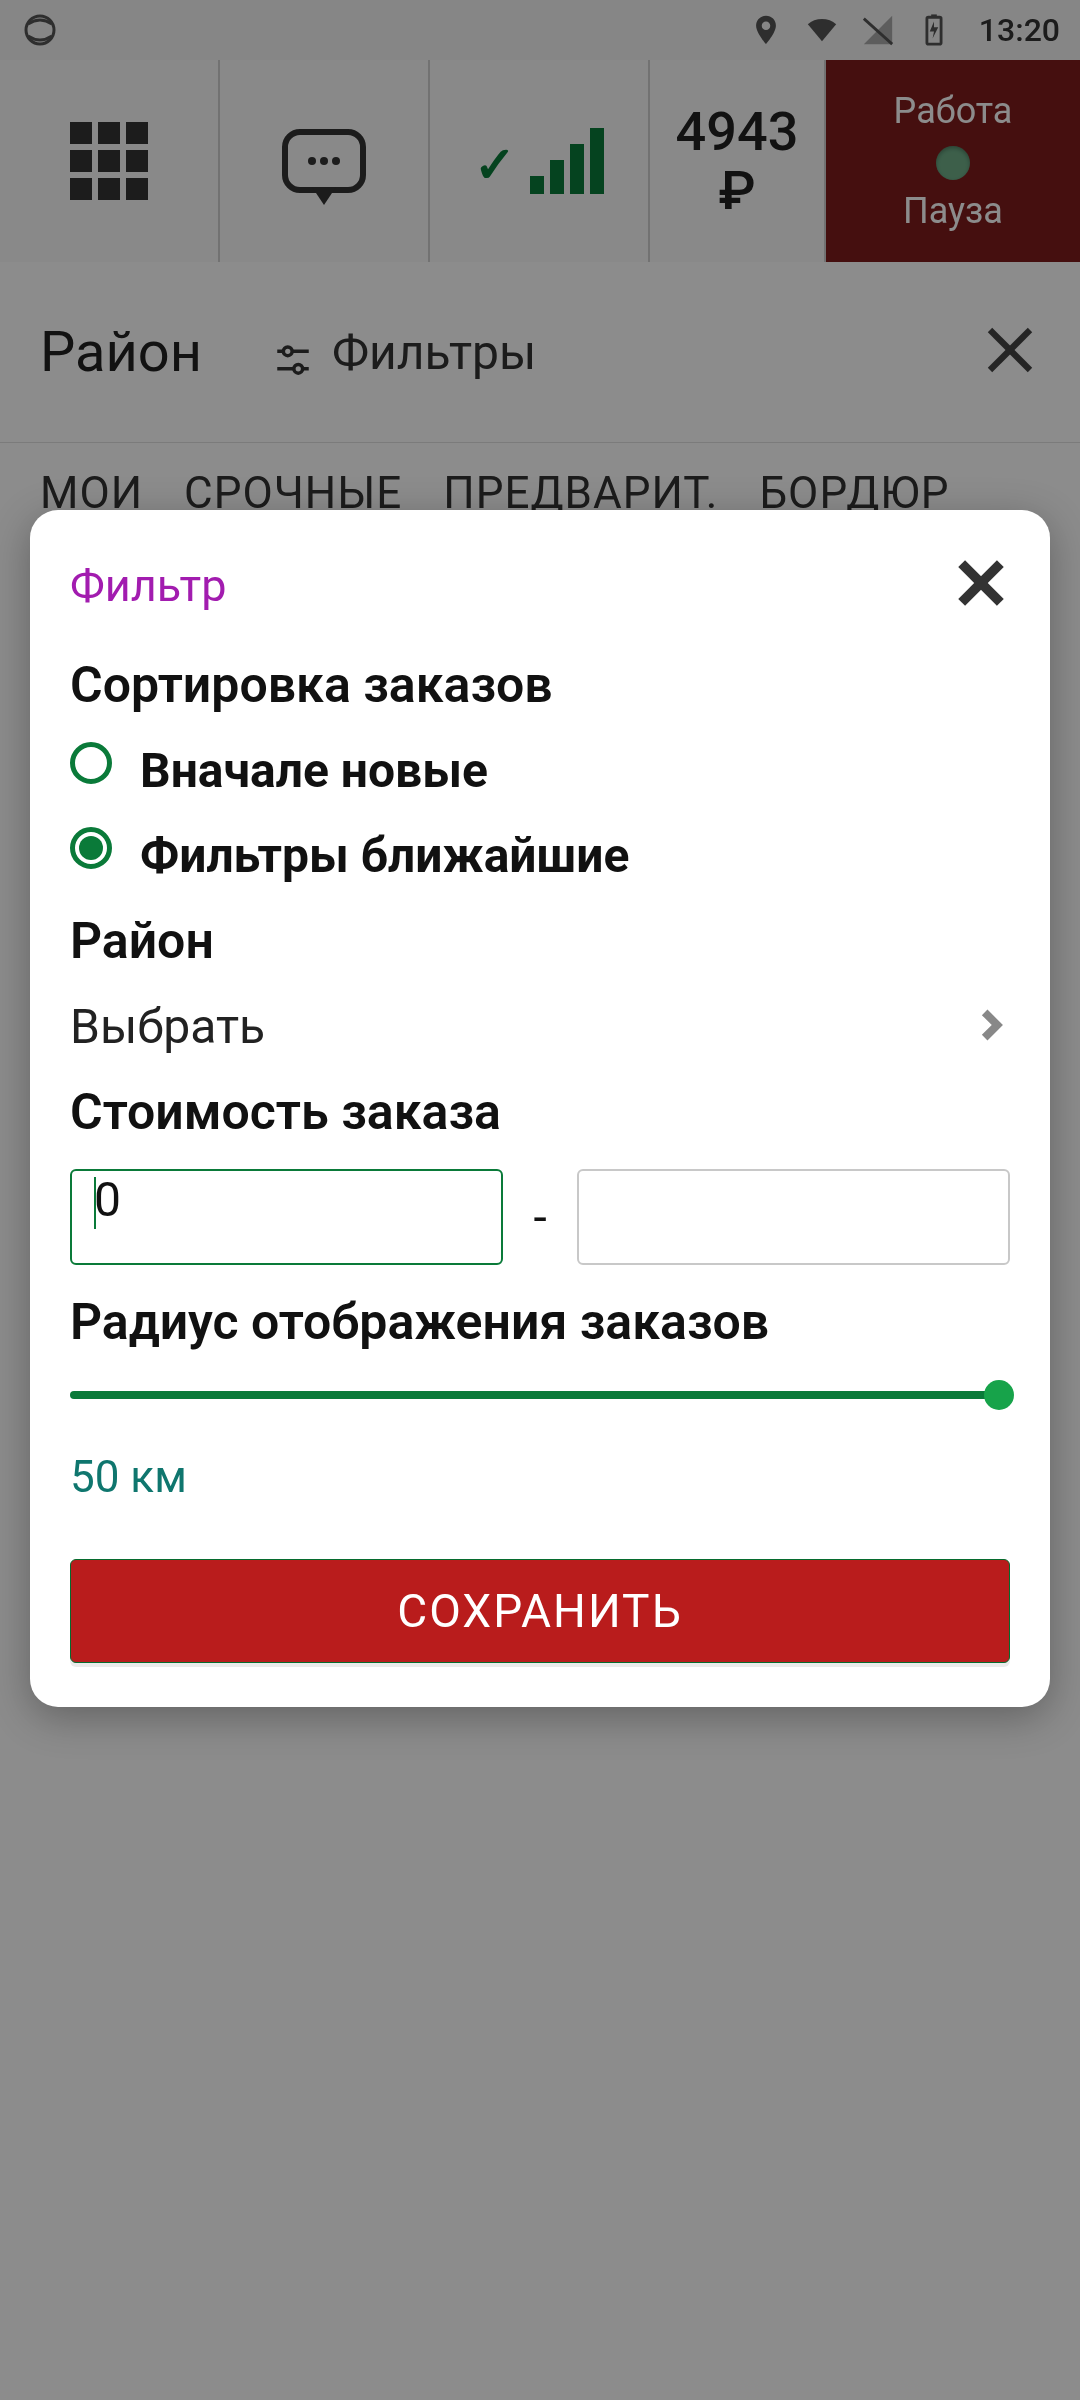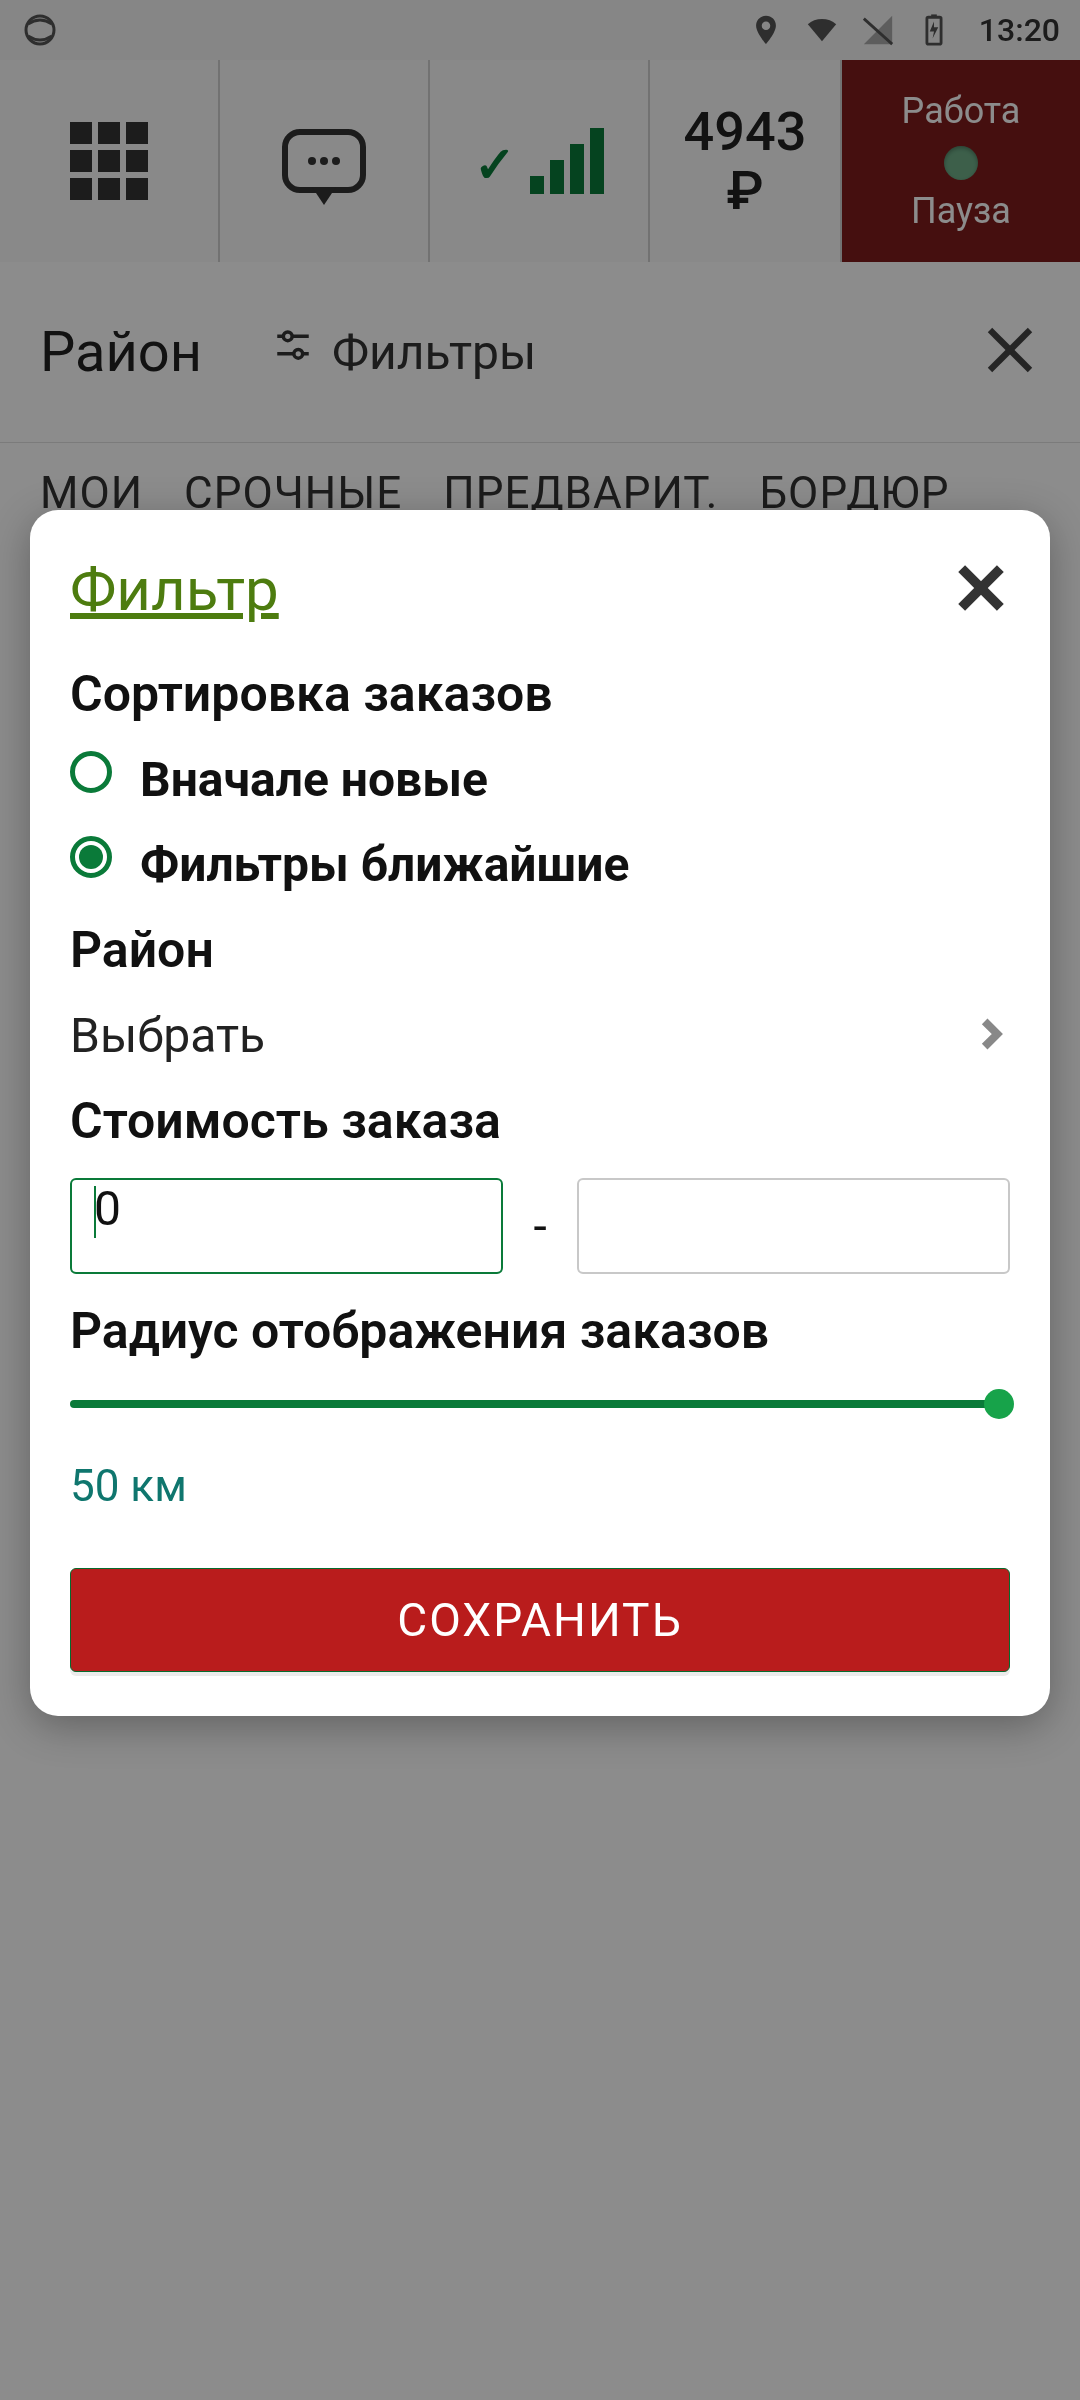--- a/index.html
+++ b/index.html
@@ -25,21 +25,21 @@
     background: #fafafa;
     display: flex; align-items: center;
   }
   .top-cell {
     height: 100%; display: flex; flex-direction: column; align-items: center; justify-content: center;
     border-right: 2px solid #d0d0d0;
   }
   .top-cell:first-child { width: 220px; }
   .top-cell:nth-child(2) { width: 210px; }
   .top-cell:nth-child(3) { width: 220px; }
-  .top-cell:nth-child(4) { width: 192px; }
+  .top-cell:nth-child(4) { width: 176px; }
   .top-cell:last-child { flex: 1; border-right: none; background: #7f1d1d; color: #fff; position: relative; }
 
   .grid-icon { display: grid; grid-template-columns: repeat(3,1fr); grid-template-rows: repeat(3,1fr); gap: 6px; width: 78px; height: 78px; }
   .grid-icon div { background: #333; }
 
   .chat-icon { width: 84px; height: 64px; border: 6px solid #333; border-radius: 18px; position: relative; display:flex; align-items:center; justify-content:center; gap:4px;}
   .chat-icon::after { content:""; position:absolute; bottom:-18px; left:24px; width:0;height:0;border-left:12px solid transparent;border-right:12px solid transparent;border-top:18px solid #333;}
   .chat-icon span{width:8px;height:8px;background:#333;border-radius:50%;}
 
   .signal-wrap{display:flex;align-items:flex-end;gap:6px;}
@@ -52,21 +52,21 @@
   .work-cell{font-size:36px;}
   .work-top{margin-bottom:8px;}
   .work-dot{width:34px;height:34px;border-radius:50%;background:#6fae88;margin:6px 0 10px;box-shadow:0 2px 4px rgba(0,0,0,.3) inset;}
 
   
   .orders-hdr{
     position:absolute;top:262px;left:0;right:0;height:180px;
     display:flex;align-items:center;padding:0 40px;
   }
   .orders-title{font-size:56px;color:#222;}
-  .filters-btn{display:flex;align-items:flex-start;margin-left:70px;gap:18px;}
+  .filters-btn{display:flex;align-items:flex-end;margin-left:70px;gap:18px;}
   .filters-btn svg{width:42px;height:42px;}
   .filters-btn span{font-size:48px;color:#333;}
   .orders-close{margin-left:auto;}
   .orders-close svg{width:60px;height:60px;stroke:#444;}
 
   
   .tabs{
     position:absolute;top:442px;left:0;right:0;height:100px;
     display:flex;align-items:center;padding:0 40px;gap:41px;
     border-top:1px solid #e0e0e0;
@@ -77,21 +77,21 @@
   .scrim{position:absolute;inset:0;background:rgba(0,0,0,.45);}
 
   
   .modal{
     position:absolute;left:30px;right:30px;top:510px;
     background:#fff;border-radius:28px;
     padding:44px 40px 44px 40px;
     box-shadow:0 10px 40px rgba(0,0,0,.3);
   }
   .modal-hdr{display:flex;align-items:center;margin-bottom:40px;}
-  .modal-title{font-size:60px;font-weight:400;color:#4d7c0f;text-decoration:underline;}
+  .modal-title{font-size:45px;font-weight:400;color:#a21caf;}
   .modal-close{margin-left:auto;}
   .modal-close svg{width:58px;height:58px;stroke:#333;stroke-width:4;}
 
   .sect-title{font-size:50px;font-weight:600;color:#111;margin:28px 0;}
 
   .radio-row{display:flex;align-items:flex-start;gap:28px;margin:10px 0 28px 0;font-weight:bold;}
   .radio{width:42px;height:42px;border:5px solid #0a7a39;border-radius:50%;display:flex;align-items:center;justify-content:center;flex-shrink:0;}
   .radio.checked::after{content:"";width:24px;height:24px;background:#0a7a39;border-radius:50%;}
   .radio-label{font-size:48px;color:#111;}
 

